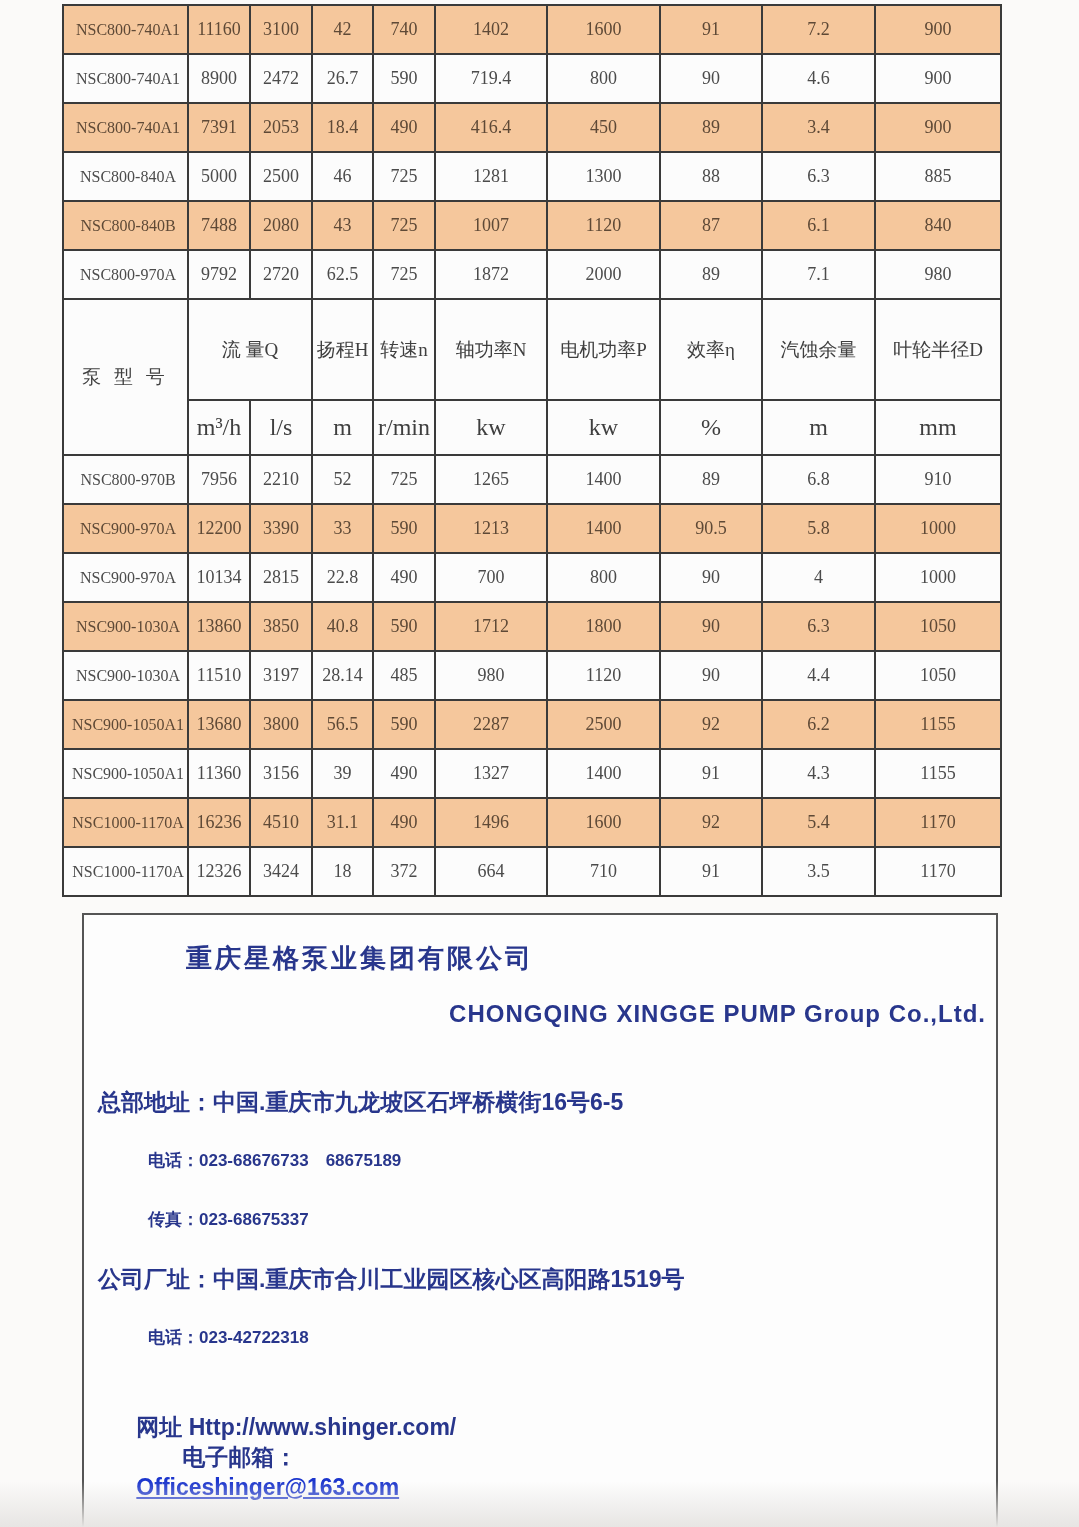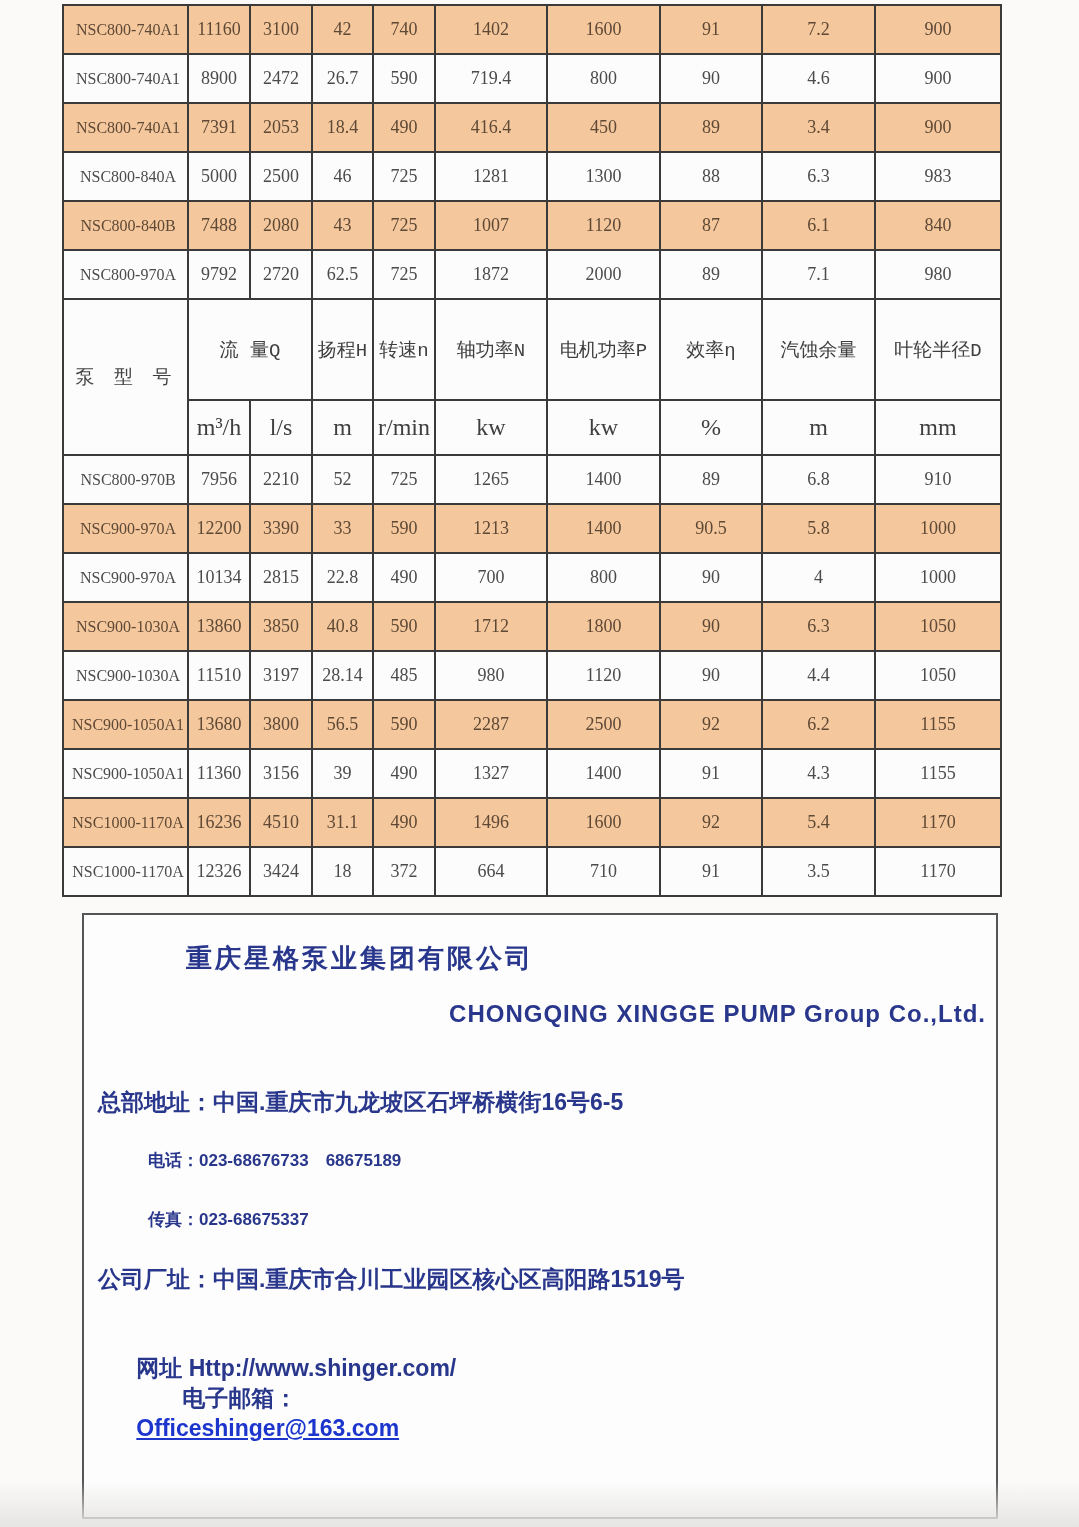--- a/index.html
+++ b/index.html
@@ -23,21 +23,21 @@
   table.spec td{
     border:2px solid #3a3a3a;
     text-align:center;vertical-align:middle;
     height:47px;
     font-size:18px;color:#4b4b4b;
     overflow:hidden;white-space:nowrap;
     padding:0 1px;
   }
   table.spec td.model{font-size:16px;letter-spacing:0;padding-left:6px;}
   table.spec tr.hl td{background:#f5c79c;color:#5e4936;}
-  table.spec tr.hrow1 td{height:99px;font-size:19px;color:#3f3f3f;font-family:Liberation Mono, monospace;}
+  table.spec tr.hrow1 td{height:99px;font-size:19px;color:#3f3f3f;}
   table.spec tr.hrow2 td{height:53px;font-size:24px;color:#3f3f3f;}
   td.model-h{letter-spacing:4px;}
   
   .company-box{
     box-sizing:border-box;
     width:916px;margin:16px 0 0 82px;
     border:2px solid #555;
     background:#fdfdfd;
     padding:26px 10px 44px 14px;
     font-family:"Liberation Sans","DejaVu Sans",sans-serif;
@@ -110,21 +110,21 @@
         <tr>
           <td class="model">NSC800-840A</td>
           <td>5000</td>
           <td>2500</td>
           <td>46</td>
           <td>725</td>
           <td>1281</td>
           <td>1300</td>
           <td>88</td>
           <td>6.3</td>
-          <td>983</td>
+          <td>885</td>
         </tr>
         <tr class="hl">
           <td class="model">NSC800-840B</td>
           <td>7488</td>
           <td>2080</td>
           <td>43</td>
           <td>725</td>
           <td>1007</td>
           <td>1120</td>
           <td>87</td>
@@ -280,20 +280,21 @@
       </tbody>
   </table>
 
   <div class="company-box">
     <div class="line title-cn">重庆星格泵业集团有限公司</div>
     <div class="line title-en">CHONGQING XINGGE PUMP Group Co.,Ltd.</div>
     <div class="line addr">总部地址：中国.重庆市九龙坡区石坪桥横街16号6-5</div>
     <div class="line tel">电话：023-68676733　68675189</div>
     <div class="line tel">传真：023-68675337</div>
     <div class="line addr">公司厂址：中国.重庆市合川工业园区核心区高阳路1519号</div>
+    <div class="line tel">电话：023-42722318</div>
     <div class="line web">
       <span>网址 Http://www.shinger.com/</span>
       <span class="email-label">电子邮箱：</span>
       <a class="email">Officeshinger@163.com</a>
     </div>
   </div>
 
 </div>
 
 </body></html>

